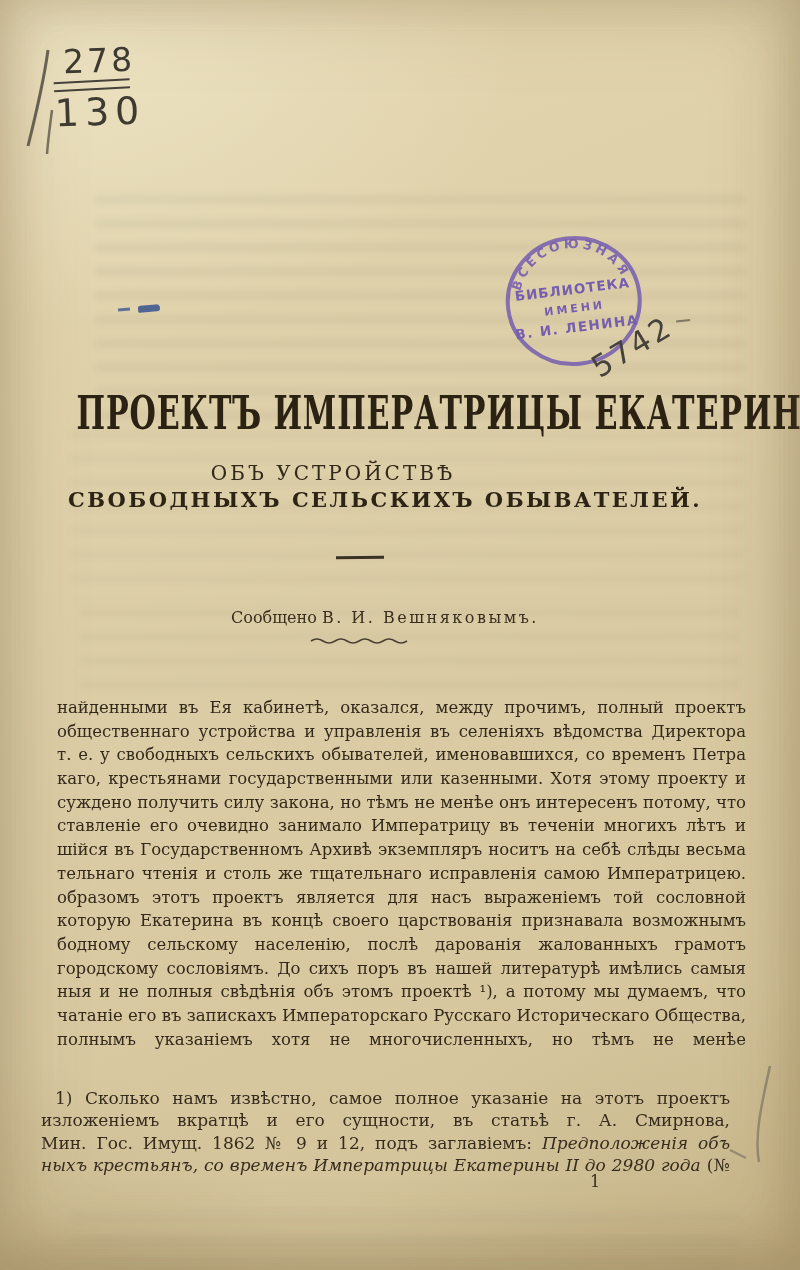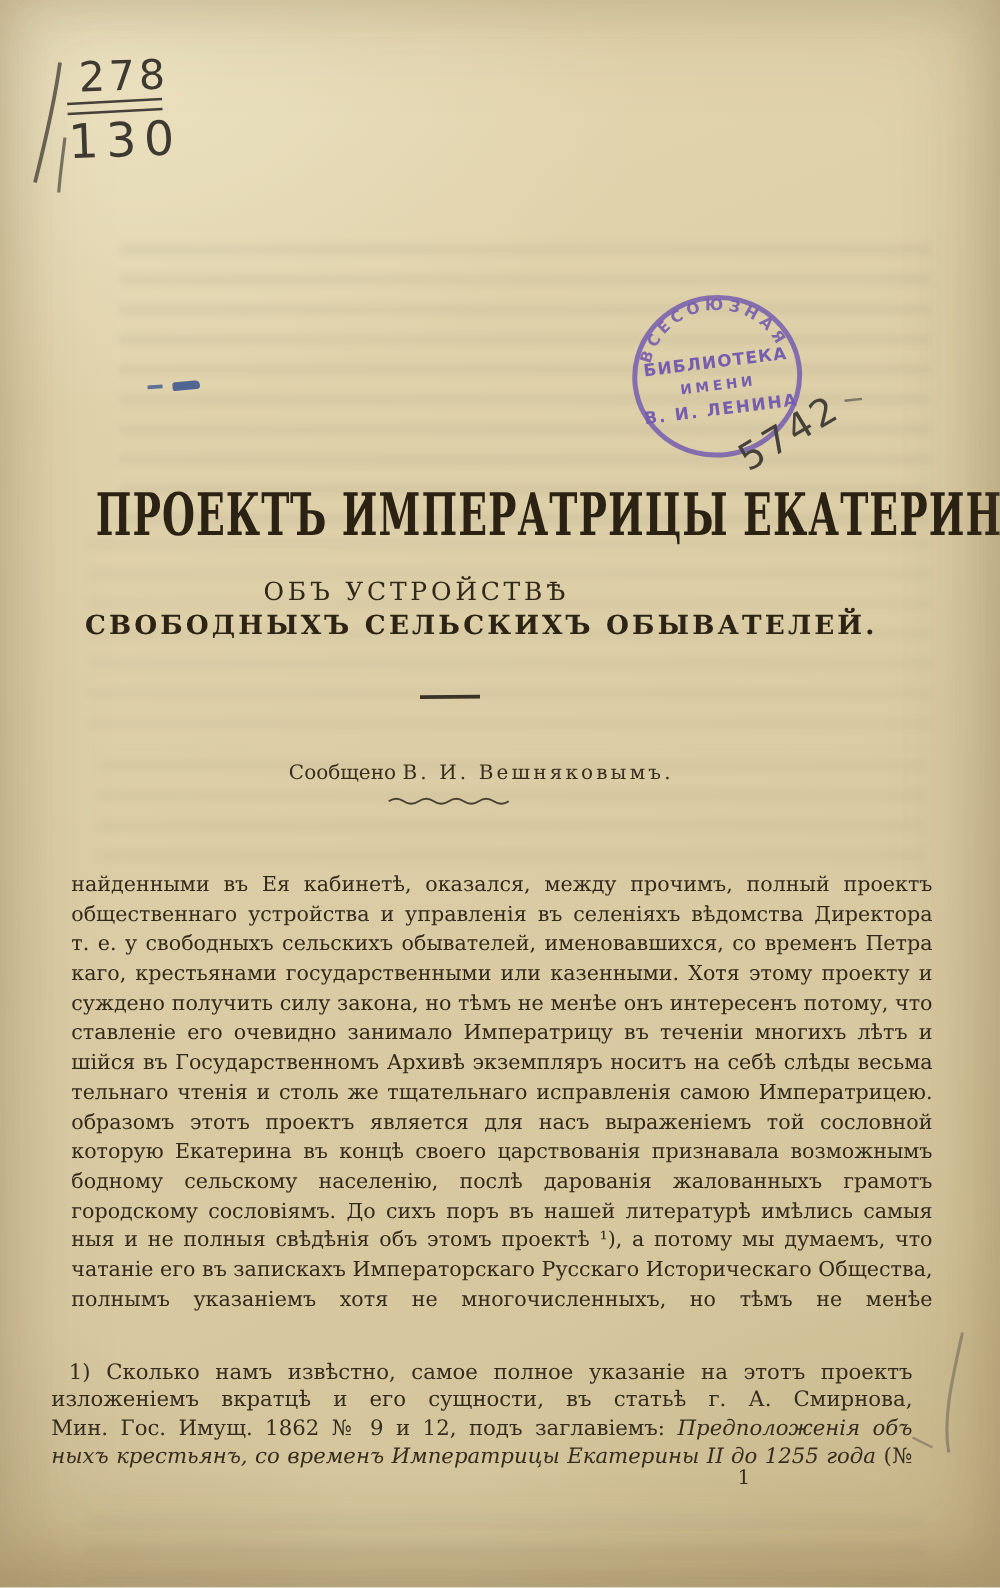--- a/index.html
+++ b/index.html
@@ -125,21 +125,21 @@
     <div class="bline">городскому сословіямъ. До сихъ поръ въ нашей литературѣ имѣлись самыя отрывоч-</div>
     <div class="bline">ныя и не полныя свѣдѣнія объ этомъ проектѣ ¹), а потому мы думаемъ, что отпе-</div>
     <div class="bline">чатаніе его въ запискахъ Императорскаго Русскаго Историческаго Общества, съ</div>
     <div class="bline">полнымъ указаніемъ хотя не многочисленныхъ, но тѣмъ не менѣе драгоцѣнныхъ</div>
   </div>
 
   <div class="abs footnote">
     <div class="fline first">1) Сколько намъ извѣстно, самое полное указаніе на этотъ проектъ сдѣлано было, съ</div>
     <div class="fline">изложеніемъ вкратцѣ и его сущности, въ статьѣ г. А. Смирнова, напечатанной въ журналѣ</div>
     <div class="fline"><span>Мин. Гос. Имущ. 1862 № 9 и 12, подъ заглавіемъ: </span><span class="ital">Предположенія объ устройствѣ казен-</span></div>
-    <div class="fline last"><span class="ital">ныхъ крестьянъ, со временъ Императрицы Екатерины II до 1255 года </span><span>(№ 11 стр. 427—429).</span></div>
+    <div class="fline last"><span class="ital">ныхъ крестьянъ, со временъ Императрицы Екатерины II до 2980 года </span><span>(№ 11 стр. 427—429).</span></div>
   </div>
 
   <div class="abs pagenum">1</div>
 
   <svg class="abs pencil" width="70" height="140" viewBox="0 0 70 140">
     <path d="M 48 8 C 40 44, 32 78, 37 104" stroke="#6b6456" stroke-width="2.5" fill="none"></path>
     <path d="M 8 92 L 24 100" stroke="#6b6456" stroke-width="2" fill="none"></path>
   </svg>
 
 </div>

